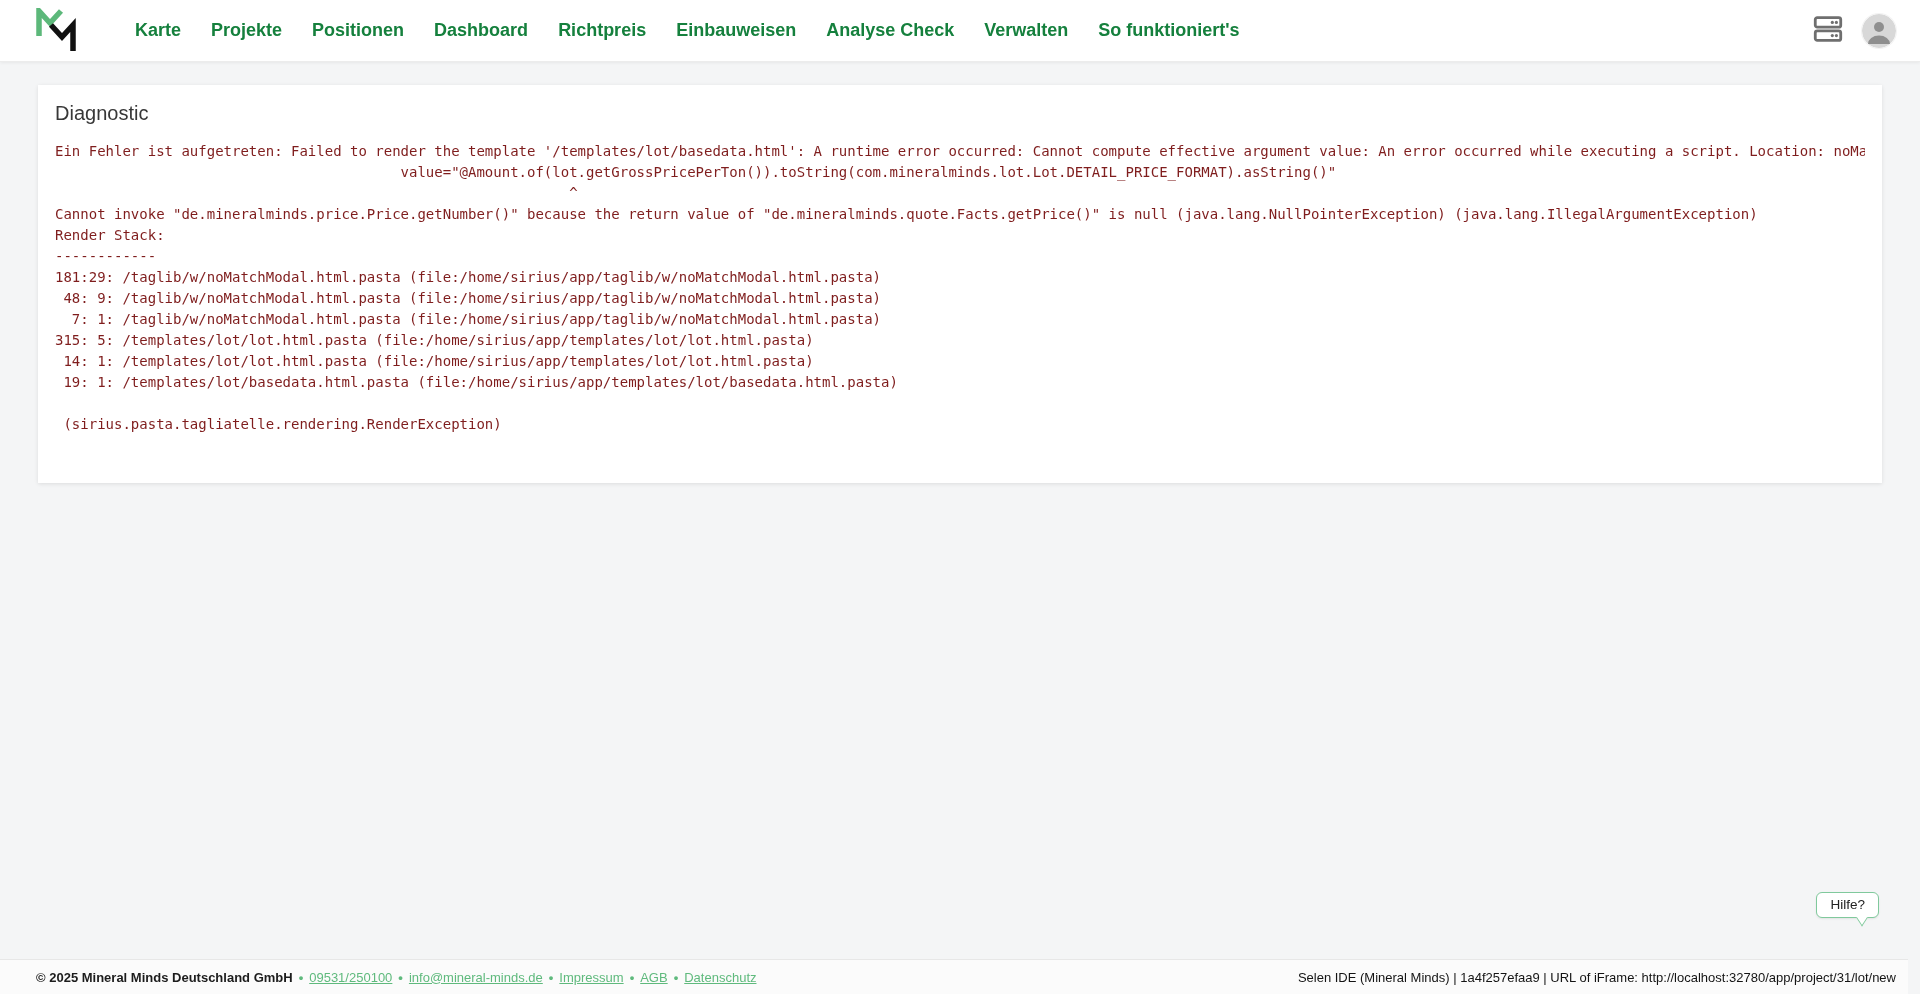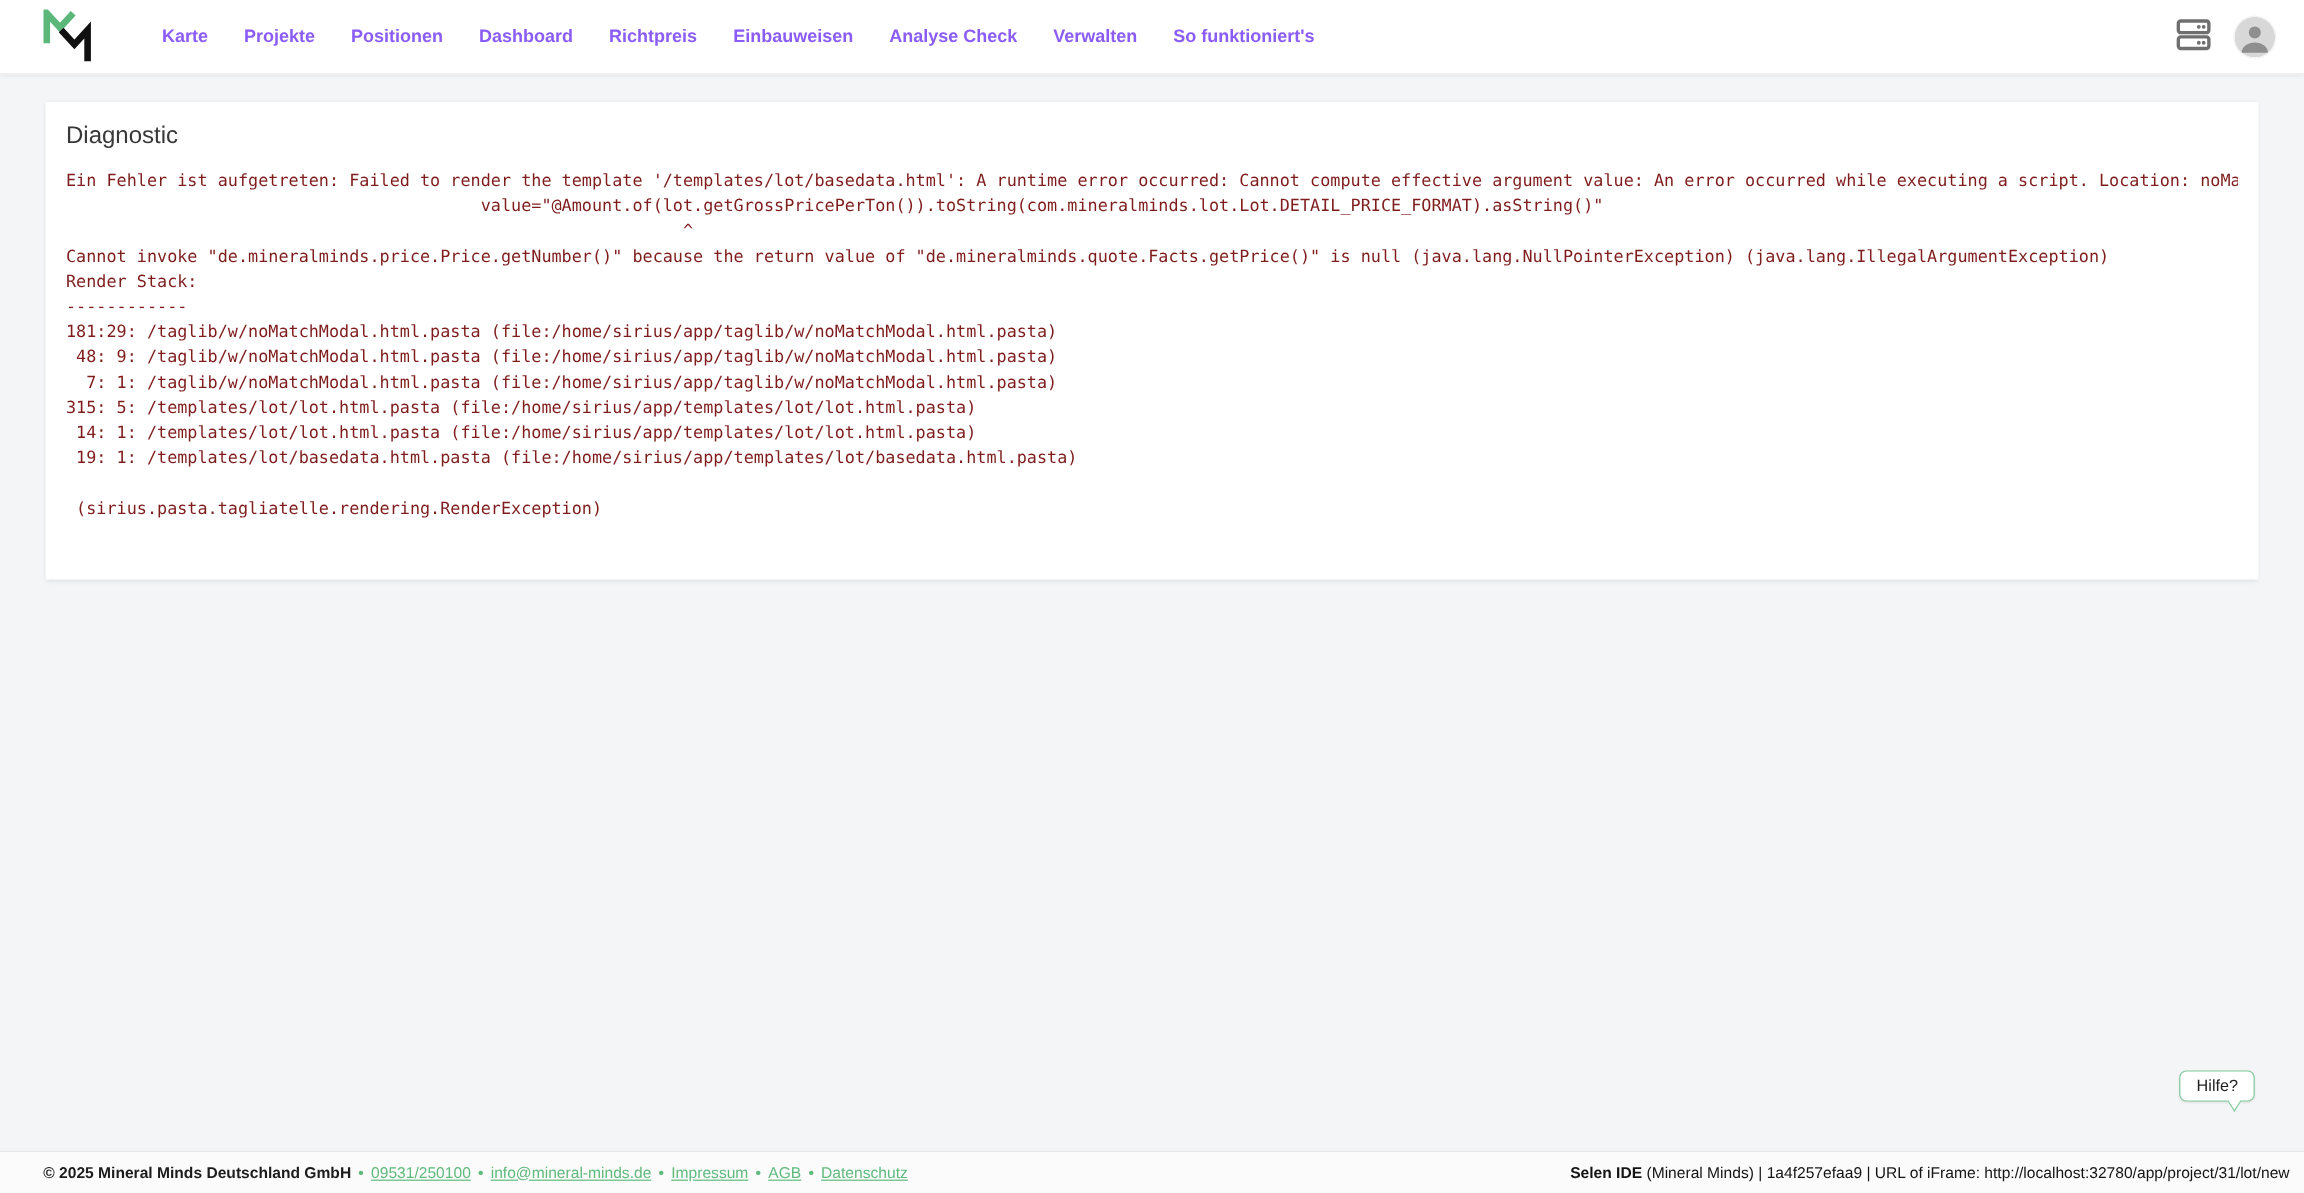--- a/index.html
+++ b/index.html
@@ -19,23 +19,23 @@
     box-shadow: 0 1px 3px rgba(0,0,0,.06);
     display: flex;
     align-items: center;
     padding: 0 24px 0 34px;
   }
   .logo { width: 44px; height: 46px; display: block; cursor: pointer; }
   .nav-links { display: flex; align-items: center; margin-left: 42px; list-style: none; }
   .nav-links a {
     display: block;
     padding: 8px 15px;
-    font-size: 15px;
+    font-size: 18px;
     font-weight: 700;
-    color: #8b5cf6;
+    color: #15803d;
     text-decoration: none;
     white-space: nowrap;
     cursor: pointer;
   }
   .nav-right { margin-left: auto; display: flex; align-items: center; gap: 18px; }
   .dns-btn { background: none; border: none; cursor: pointer; display: block; padding: 0; }
   .avatar {
     width: 34px; height: 34px; border-radius: 50%;
     overflow: hidden; cursor: pointer; display: block;
     box-shadow: 0 0 0 1px rgba(0,0,0,.05);
@@ -103,37 +103,37 @@
     height: 10px;
     background: #ffffff;
     border-right: 1.5px solid #80c99c;
     border-bottom: 1.5px solid #80c99c;
     transform: rotate(45deg) skew(12deg, 12deg);
   }
 
   
   .footer {
     position: absolute;
-    left: 0; right: 0; bottom: 0;
+    left: 0; right: 12px; bottom: 0;
     height: 35px;
     background: #fbfbfb;
     border-top: 1px solid #e7e7e7;
     display: flex;
     align-items: center;
     justify-content: space-between;
     padding: 0 12px 0 36px;
     font-size: 13px;
     color: #1c1c1c;
   }
   .footer-left { display: flex; align-items: center; gap: 6px; white-space: nowrap; }
   .footer-left .copyright { font-weight: 700; }
   .footer-left .sep { color: #5fba7d; font-weight: 700; }
   .footer-left a { color: #5fba7d; text-decoration: underline; cursor: pointer; }
   .footer-right { white-space: nowrap; color: #141414; }
-  .footer-right b { font-weight: 700; }
+  .footer-right b { font-weight: 400; }
 </style>
 </head>
 <body>
 
 <header class="topnav">
   <svg class="logo" viewBox="0 0 44 46" fill="none">
     <path d="M5 28 L5 3 L16 15 L27 3" stroke="#5cb87a" stroke-width="5.5" fill="none"></path>
     <path d="M39 43 L39 17 L28 29 L17 17" stroke="#111111" stroke-width="5.5" fill="none"></path>
   </svg>
   <ul class="nav-links">

